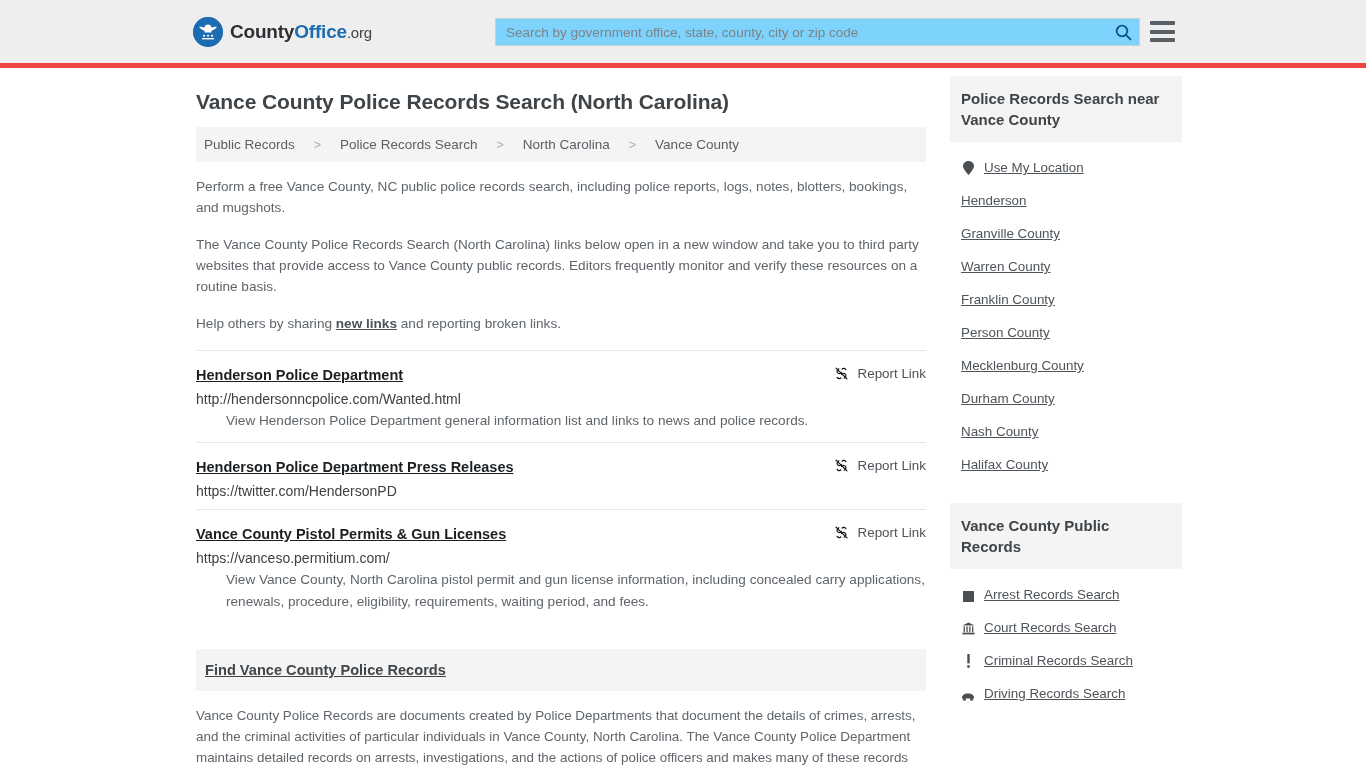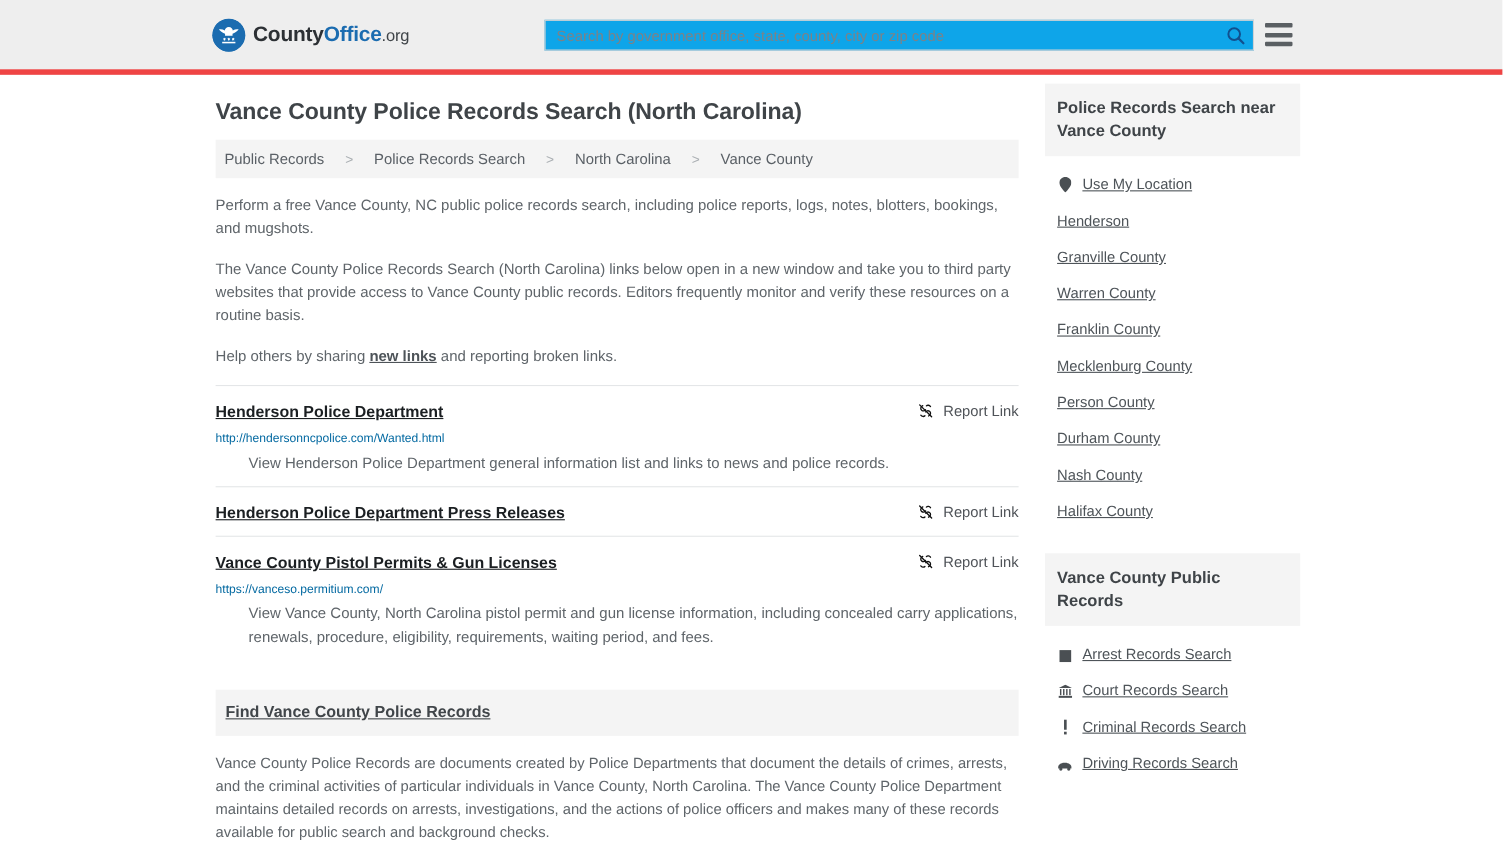--- a/index.html
+++ b/index.html
@@ -51,21 +51,21 @@
   .brand-text .b { color: #1b6cb0; font-weight: bold; }
   .brand-text .a { color: #2c3034; font-weight: bold; }
   .brand-text .tld { color: #3f4448; font-size: 15px; }
 
   .search-wrap {
     position: absolute;
     left: 495px;
     top: 18px;
     width: 645px;
     height: 28px;
-    background: #0ea5e9;
+    background: #7dd3fc;
     border: 1px solid #cfd2d4;
     display: flex;
     align-items: center;
   }
   .search-input {
     flex: 1;
     border: none;
     outline: none;
     background: transparent;
     font-family: "Liberation Sans", sans-serif;
@@ -186,22 +186,22 @@
     align-items: flex-end;
     gap: 9px;
     font-size: 13.4px;
     color: #4f5358;
     white-space: nowrap;
     cursor: pointer;
     padding-top: 1px;
   }
   .result-url {
     display: block;
-    font-size: 11px;
-    color: #0369a1;
+    font-size: 14px;
+    color: #404040;
     margin-top: 6px;
     line-height: 16px;
     text-decoration: none;
   }
   .result-desc {
     font-size: 13.6px;
     line-height: 22px;
     color: #5f656a;
     margin-top: 3px;
     margin-left: 30px;
@@ -347,20 +347,21 @@
             <svg width="15" height="15" viewBox="0 0 16 16" aria-hidden="true">
               <path d="M2.2 2.2 L13.8 13.8" stroke="#111" stroke-width="1.3" stroke-linecap="round" fill="none"></path>
               <path d="M5.2 3.0 C3.0 4.0 2.6 6.4 4.3 7.6 C5.6 8.5 7.2 8.0 7.9 6.9" stroke="#111" stroke-width="1.3" fill="none" stroke-linecap="round"></path>
               <path d="M10.8 13.0 C13.0 12.0 13.4 9.6 11.7 8.4 C10.4 7.5 8.8 8.0 8.1 9.1" stroke="#111" stroke-width="1.3" fill="none" stroke-linecap="round"></path>
               <path d="M3.3 12.2 C4.3 13.6 6.2 13.9 7.3 12.8" stroke="#111" stroke-width="1.3" fill="none" stroke-linecap="round"></path>
               <path d="M12.7 3.8 C11.7 2.4 9.8 2.1 8.7 3.2" stroke="#111" stroke-width="1.3" fill="none" stroke-linecap="round"></path>
             </svg>
             <span>Report Link</span>
           </div>
         </div>
+        <a class="result-url" href="#">https://twitter.com/HendersonPD</a>
       </div>
 
       <div class="result">
         <div class="result-head">
           <a class="result-title" href="#">Vance County Pistol Permits &amp; Gun Licenses</a>
           <div class="report-link">
             <svg width="15" height="15" viewBox="0 0 16 16" aria-hidden="true">
               <path d="M2.2 2.2 L13.8 13.8" stroke="#111" stroke-width="1.3" stroke-linecap="round" fill="none"></path>
               <path d="M5.2 3.0 C3.0 4.0 2.6 6.4 4.3 7.6 C5.6 8.5 7.2 8.0 7.9 6.9" stroke="#111" stroke-width="1.3" fill="none" stroke-linecap="round"></path>
               <path d="M10.8 13.0 C13.0 12.0 13.4 9.6 11.7 8.4 C10.4 7.5 8.8 8.0 8.1 9.1" stroke="#111" stroke-width="1.3" fill="none" stroke-linecap="round"></path>
@@ -402,24 +403,24 @@
           <div class="side-link no-icon">
             <span class="lbl">Granville County</span>
           </div>
           <div class="side-link no-icon">
             <span class="lbl">Warren County</span>
           </div>
           <div class="side-link no-icon">
             <span class="lbl">Franklin County</span>
           </div>
           <div class="side-link no-icon">
+            <span class="lbl">Person County</span>
+          </div>
+          <div class="side-link no-icon">
             <span class="lbl">Mecklenburg County</span>
-          </div>
-          <div class="side-link no-icon">
-            <span class="lbl">Person County</span>
           </div>
           <div class="side-link no-icon">
             <span class="lbl">Durham County</span>
           </div>
           <div class="side-link no-icon">
             <span class="lbl">Nash County</span>
           </div>
           <div class="side-link no-icon">
             <span class="lbl">Halifax County</span>
           </div>

